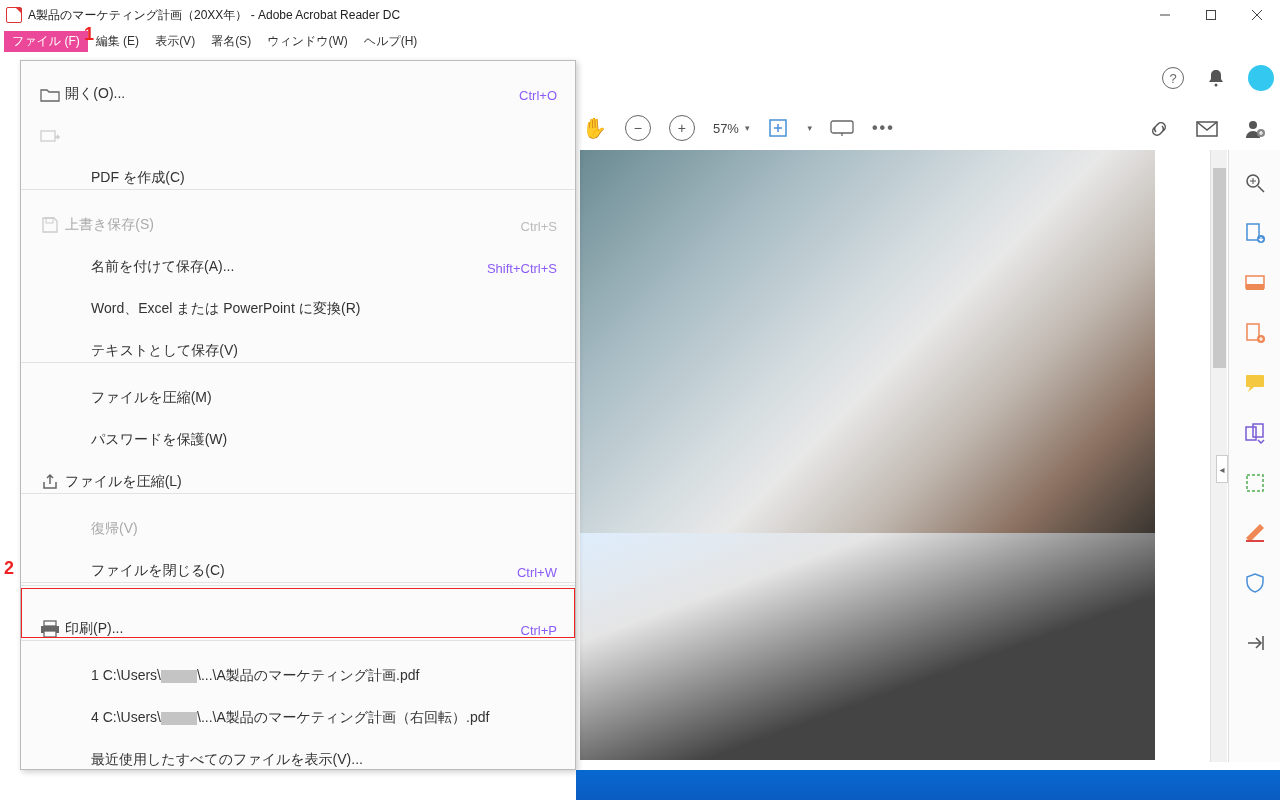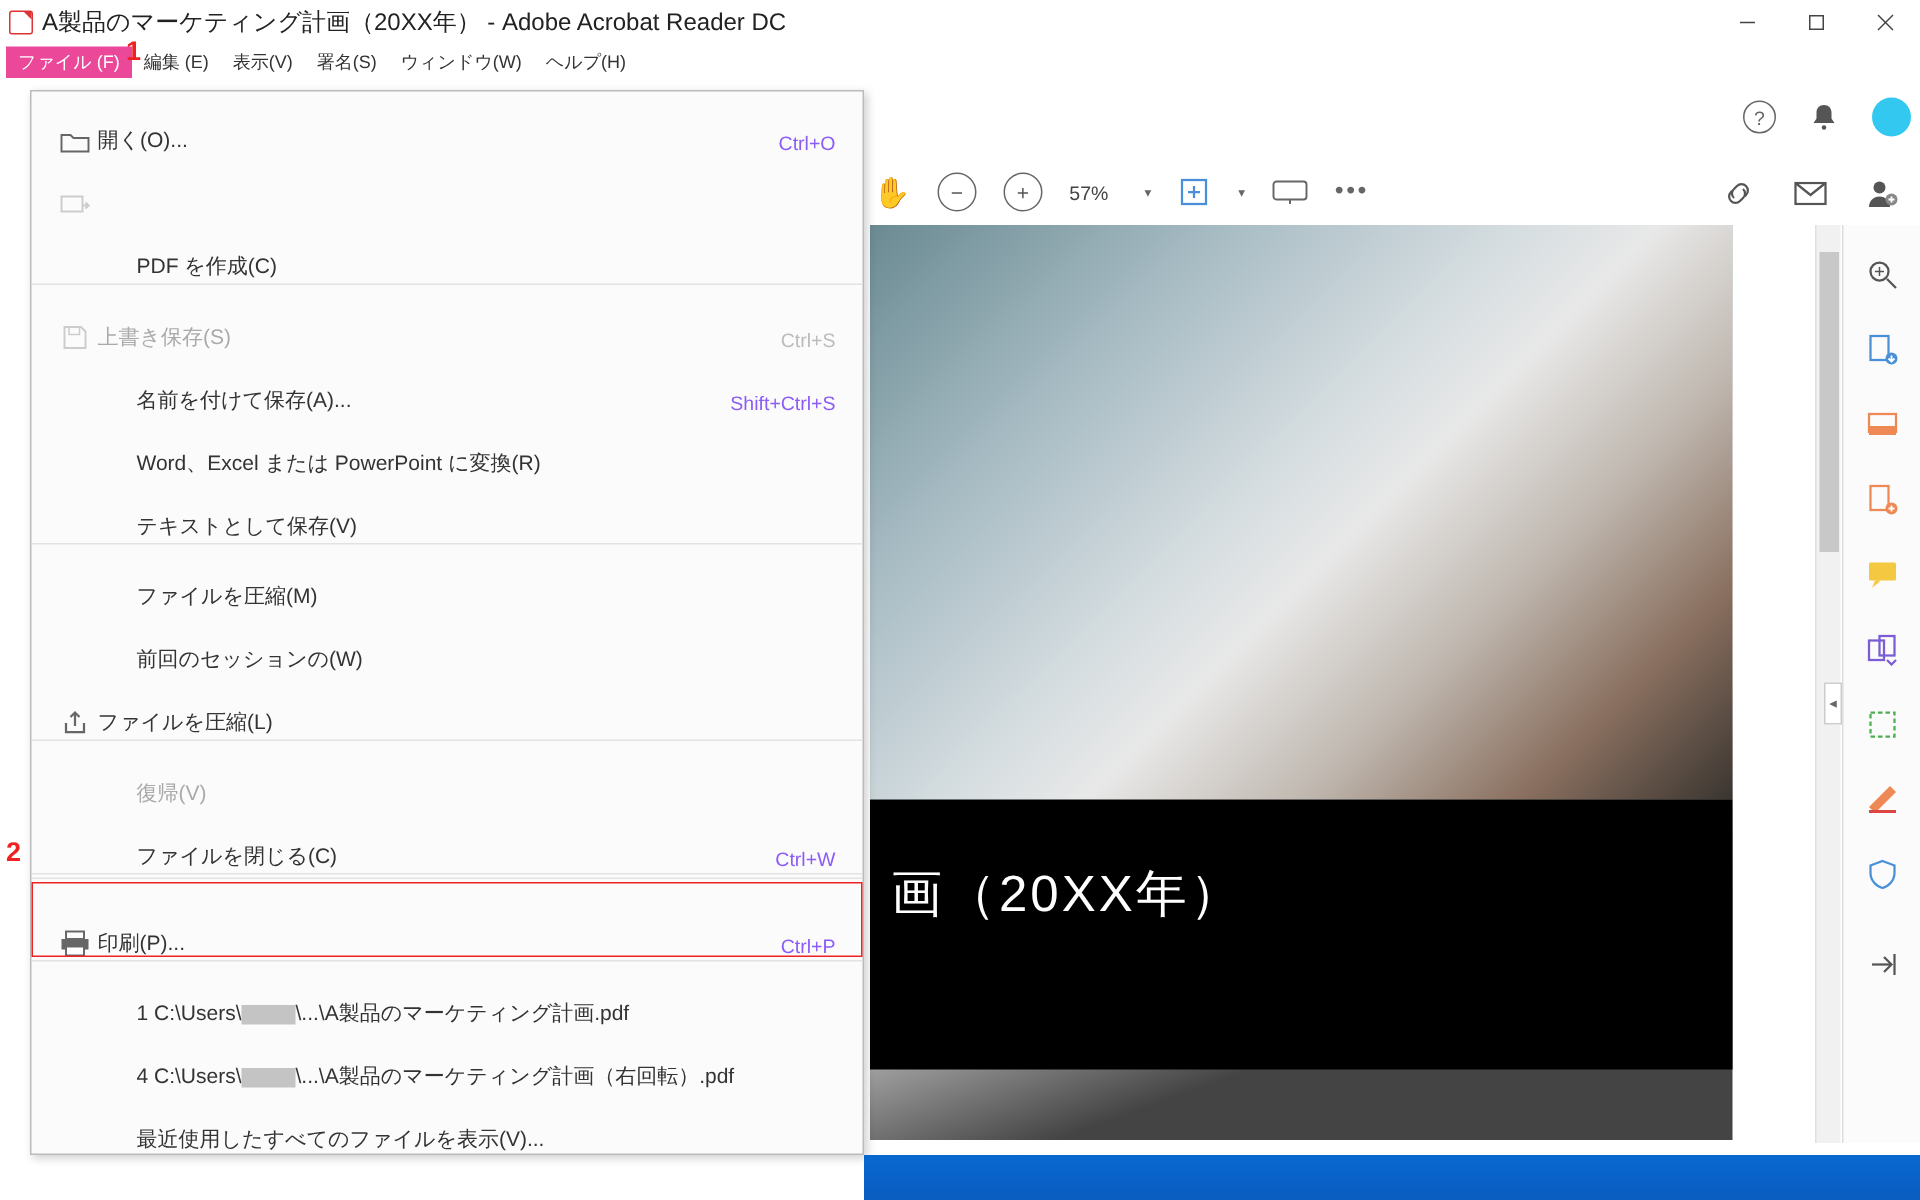--- a/index.html
+++ b/index.html
@@ -1,33 +1,33 @@
 <!DOCTYPE html>
 <html><head>
   <meta charset="utf-8">
   <style>
     * { margin: 0; padding: 0; box-sizing: border-box; font-family: "Yu Gothic UI", "Meiryo", sans-serif; }
     body { width: 1280px; height: 800px; background: #fff; overflow: hidden; position: relative; }
     .titlebar { height: 30px; display: flex; align-items: center; padding: 0 0 0 6px; }
     .titlebar .app-icon { width: 16px; height: 16px; border: 1.5px solid #d33; border-radius: 2px; position: relative; margin-right: 6px; }
     .titlebar .app-icon::after { content: ""; position: absolute; right: 0; top: 0; border-top: 5px solid #d33; border-left: 5px solid transparent; }
-    .titlebar .title-text { font-size: 16px; color: #222; }
+    .titlebar .title-text { font-size: 12px; color: #222; }
     .win-controls { margin-left: auto; display: flex; }
     .win-btn { width: 46px; height: 30px; display: flex; align-items: center; justify-content: center; font-size: 14px; color: #444; }
     .menubar { height: 22px; display: flex; align-items: center; font-size: 12px; padding-left: 4px; gap: 0; }
     .menubar .menu-item { padding: 2px 8px; color: #333; }
     .menubar .menu-item.active { background: #ec4899; color: #fff; }
     .annotation { position: absolute; color: #e22; font-weight: bold; font-size: 18px; pointer-events: none; }
     .top-secondary { position: absolute; right: 6px; top: 65px; display: flex; gap: 20px; align-items: center; }
     .icon-btn { width: 24px; height: 24px; display: flex; align-items: center; justify-content: center; color: #555; font-size: 18px; }
     .round-icon { width: 22px; height: 22px; border: 1.5px solid #666; border-radius: 50%; display: flex; align-items: center; justify-content: center; font-size: 13px; color: #666; }
     .blue-dot { width: 26px; height: 26px; background: #32c8ef; border-radius: 50%; }
     .doc-toolbar { position: absolute; left: 582px; top: 115px; display: flex; align-items: center; gap: 18px; }
     .tool-circle { width: 26px; height: 26px; border: 1.5px solid #666; border-radius: 50%; display: flex; align-items: center; justify-content: center; font-size: 14px; color: #555; }
-    .zoom-pct { font-size: 13px; color: #444; display: flex; align-items: center; gap: 24px; }
+    .zoom-pct { font-size: 13px; color: #444; display: flex; align-items: center; gap: 6px; }
     .dropdown-menu { position: absolute; left: 20px; top: 60px; width: 556px; background: #fbfbfb; border: 1px solid #bbb; box-shadow: 2px 2px 6px rgba(0,0,0,0.2); }
     .dd-row { display: flex; align-items: flex-end; height: 42px; padding: 0 18px 0 14px; font-size: 14px; color: #333; }
     .dd-row.disabled { color: #aaa; }
     .dd-row .dd-icon { width: 30px; flex-shrink: 0; display: flex; align-items: center; justify-content: center; color: #666; font-size: 18px; }
     .dd-row.disabled .dd-icon { color: #ccc; }
     .dd-row .dd-label { flex: 1; }
     .dd-row .dd-short { color: #8b5cf6; font-size: 13px; }
     .dd-row.disabled .dd-short { color: #bbb; margin-top: 20px; }
     .dd-row.no-icon { padding-left: 70px; }
     .dd-sep { height: 1px; background: #e2e2e2; margin: 2px 0; }
@@ -135,21 +135,20 @@
         <circle cx="9" cy="7" r="4" fill="#555"></circle>
         <path d="M2 20c0-4 3-7 7-7s7 3 7 7" fill="#555"></path>
         <circle cx="17" cy="15" r="4" fill="#888"></circle>
         <path d="M17 13v4M15 15h4" stroke="#fff" stroke-width="1.2"></path>
       </svg>
   </div>
 </div>
 
 <div class="document-area">
   <div class="doc-image"></div>
-  <div class="doc-overlay">画（20XX年）</div>
 </div>
 
 <div class="scrollbar-v">
   <div class="thumb"></div>
 </div>
 
 <div class="collapse-handle">◂</div>
 
 <div class="right-sidebar">
   <div class="side-icon">
@@ -258,21 +257,21 @@
     <div class="dd-label">Word、Excel または PowerPoint に変換(R)</div>
   </div>
   <div class="dd-row no-icon">
     <div class="dd-label">テキストとして保存(V)</div>
   </div>
   <div class="dd-sep"></div>
   <div class="dd-row no-icon">
     <div class="dd-label">ファイルを圧縮(M)</div>
   </div>
   <div class="dd-row no-icon">
-    <div class="dd-label">前回のセッションの(W)</div>
+    <div class="dd-label">パスワードを保護(W)</div>
   </div>
   <div class="dd-row">
     <div class="dd-icon">
         <svg width="18" height="18">
           <path d="M3 9v6h12V9M9 2v9M6 5l3-3 3 3" fill="none" stroke="#666" stroke-width="1.5"></path>
         </svg>
       </div>
     <div class="dd-label">ファイルを圧縮(L)</div>
   </div>
   <div class="dd-sep"></div>

